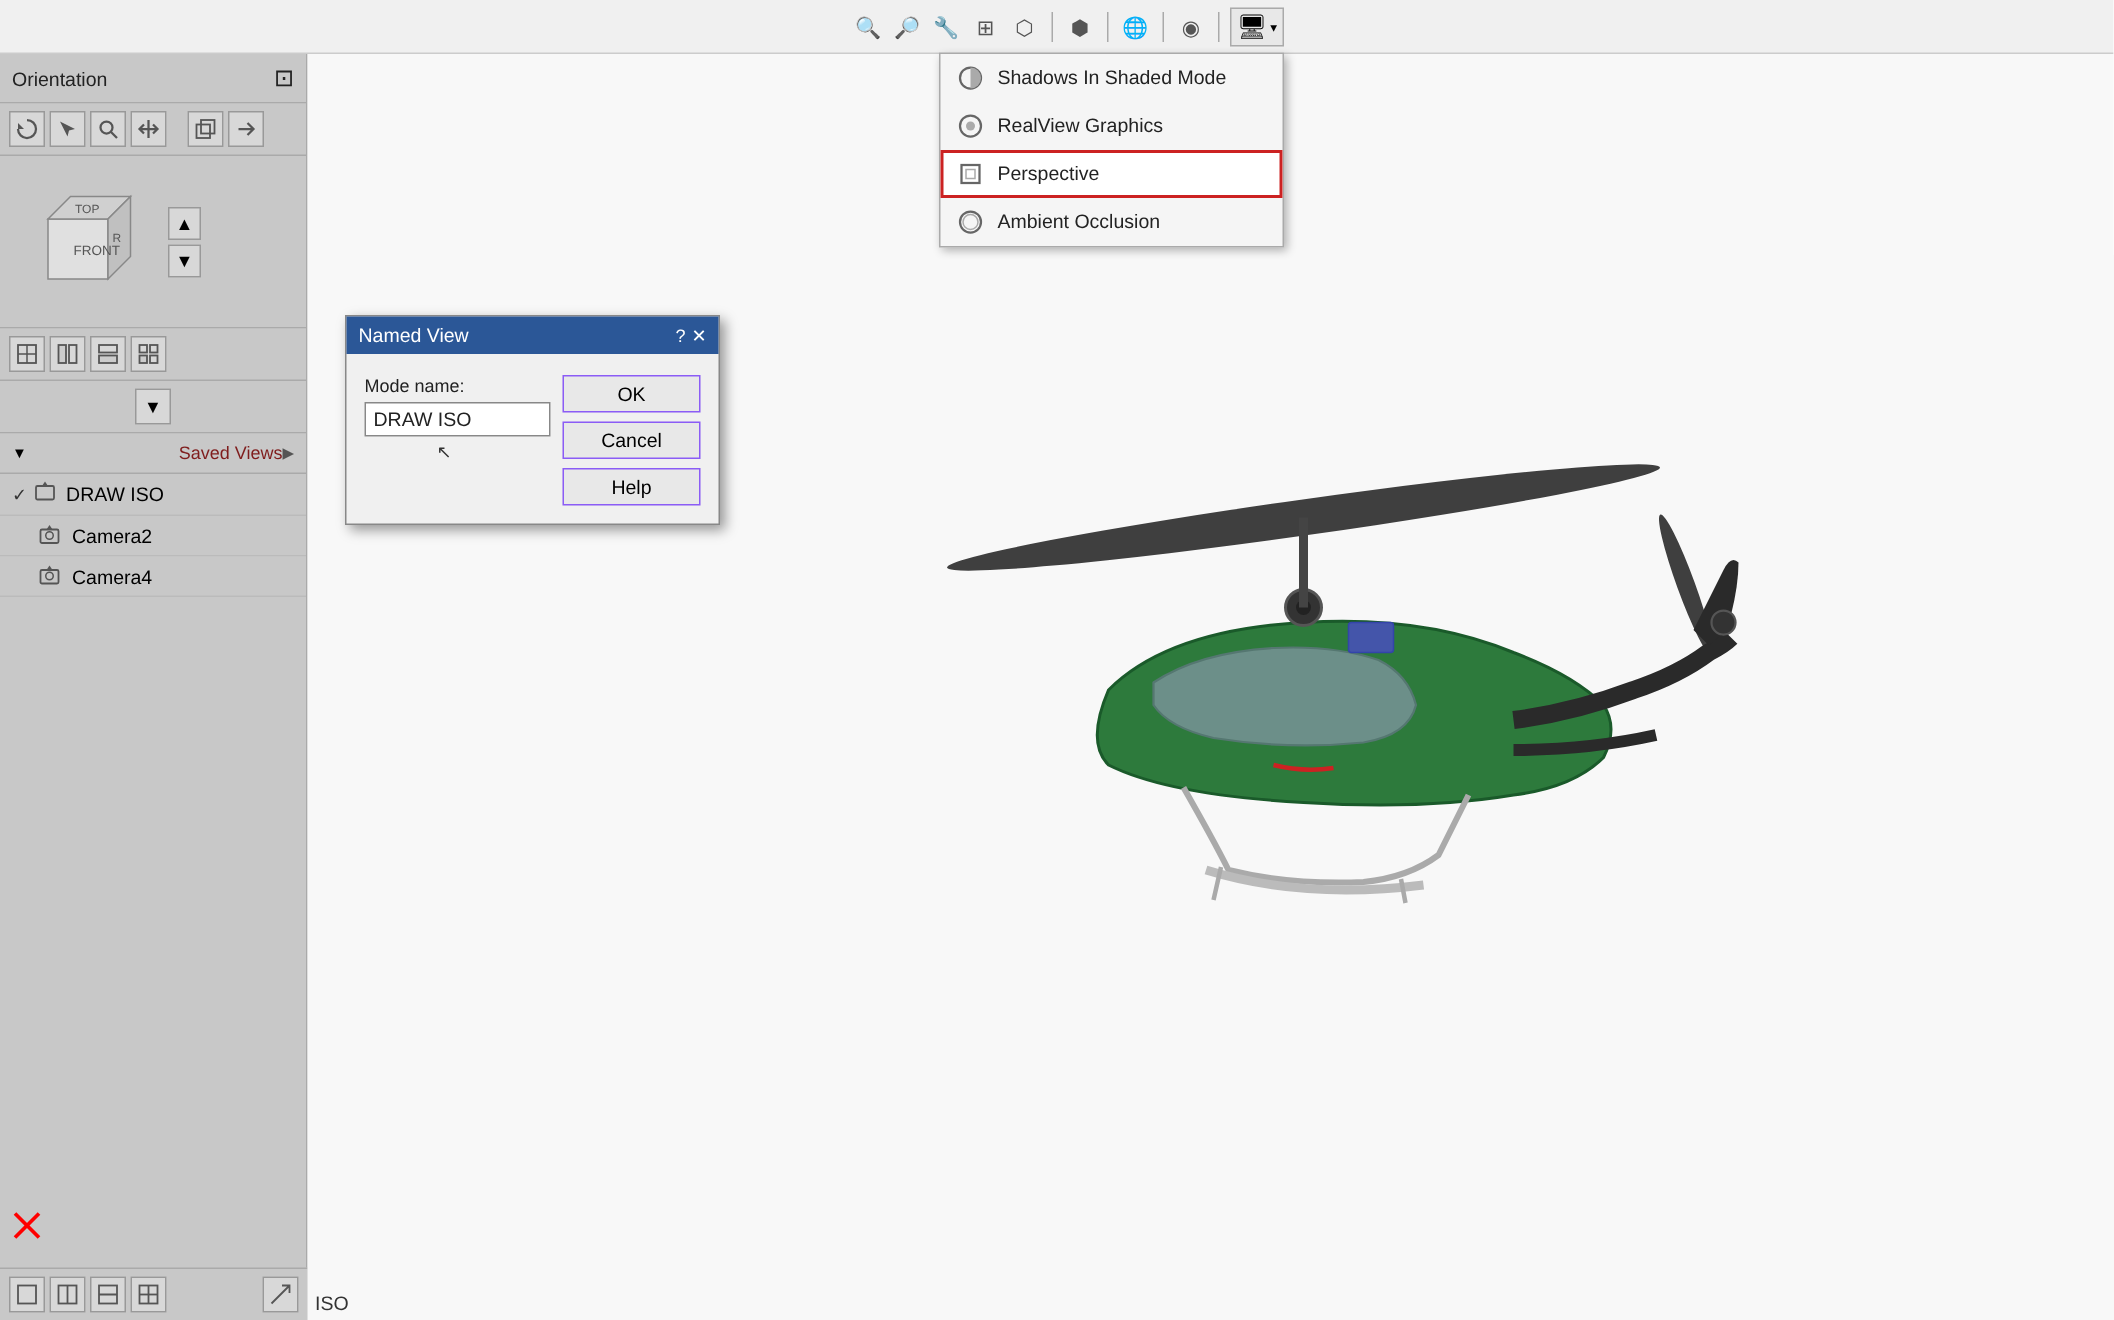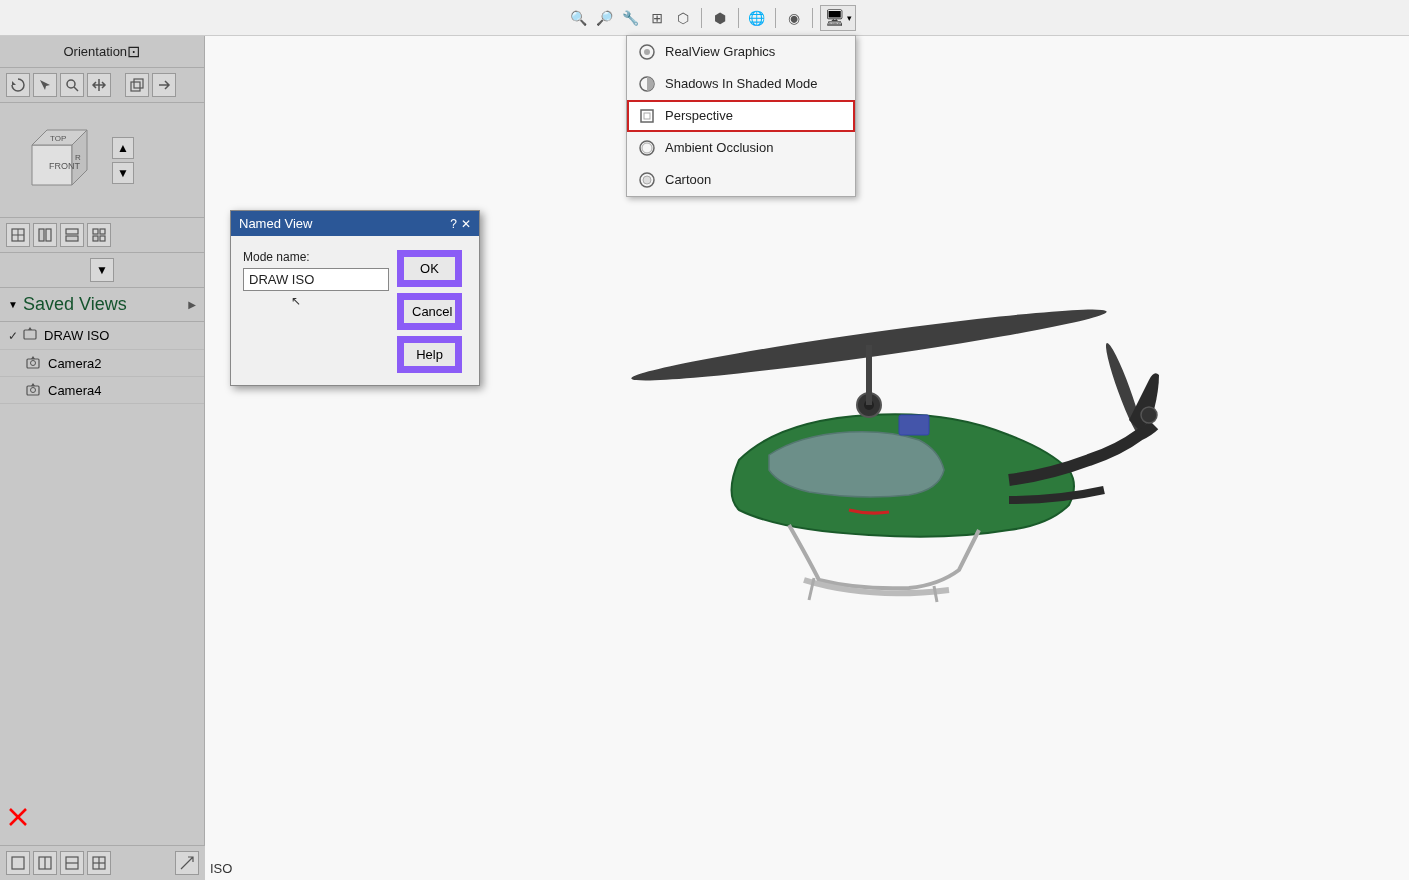--- a/index.html
+++ b/index.html
@@ -71,21 +71,21 @@
       border-right: 1px solid #aaa;
     }
     .panel-header {
       background: #c8c8c8;
       padding: 6px 8px;
       font-size: 13px;
       font-weight: normal;
       color: #222;
       display: flex;
       align-items: center;
-      justify-content: center;
+      justify-content: space-between;
       border-bottom: 1px solid #aaa;
     }
     .panel-toolbar {
       display: flex;
       align-items: center;
       gap: 3px;
       padding: 5px 6px;
       background: #c8c8c8;
       border-bottom: 1px solid #aaa;
     }
@@ -116,23 +116,24 @@
       padding: 6px 8px;
       background: #c8c8c8;
       border-bottom: 1px solid #aaa;
       cursor: pointer;
     }
     .saved-views-header .arrow {
       font-size: 10px;
       margin-right: 5px;
     }
     .saved-views-label {
-      font-size: 18px;
-      color: #14532d;
+      font-size: 12px;
+      color: #7f1d1d;
       flex: 1;
+      text-align: right;
     }
     .saved-views-expand {
       font-size: 10px;
       color: #555;
     }
 
     
     .camera-item {
       display: flex;
       align-items: center;
@@ -295,25 +296,25 @@
     }
     .dialog-input {
       width: 100%;
       padding: 3px 5px;
       font-size: 13px;
       border: 1px solid #888;
       background: white;
       color: #222;
     }
     .dialog-btn {
-      width: 65px;
+      width: 92px;
       padding: 4px 8px;
       font-size: 13px;
       background: #e8e8e8;
-      border: 7px solid #8b5cf6;
+      border: 1px solid #8b5cf6;
       cursor: pointer;
       text-align: center;
     }
 
     
     .iso-label {
       position: absolute;
       bottom: 4px;
       left: 210px;
       font-size: 13px;
@@ -353,61 +354,52 @@
       <div class="toolbar-dropdown-btn">
         <span style="font-size:16px;">🖥</span>
         <span style="font-size:9px; margin-left:2px;">▾</span>
       </div>
 
       <div class="dropdown-menu">
         <div class="dropdown-item">
           <span class="dropdown-item-icon">
             <svg width="18" height="18" viewBox="0 0 18 18">
                 <circle cx="9" cy="9" r="7" fill="none" stroke="#666" stroke-width="1.5"></circle>
-                <circle cx="9" cy="9" r="3" fill="#aaa"></circle>
+                <path d="M9 2 A7 7 0 0 1 9 16 Z" fill="#aaa"></path>
               </svg>
           </span>
-          <span>RealView Graphics</span>
+          <span>Shadows In Shaded Mode</span>
         </div>
         <div class="dropdown-item">
           <span class="dropdown-item-icon">
             <svg width="18" height="18" viewBox="0 0 18 18">
                 <circle cx="9" cy="9" r="7" fill="none" stroke="#666" stroke-width="1.5"></circle>
-                <path d="M9 2 A7 7 0 0 1 9 16 Z" fill="#aaa"></path>
+                <circle cx="9" cy="9" r="3" fill="#aaa"></circle>
               </svg>
           </span>
-          <span>Shadows In Shaded Mode</span>
+          <span>RealView Graphics</span>
         </div>
         <div class="dropdown-item selected">
           <span class="dropdown-item-icon">
             <svg width="18" height="18" viewBox="0 0 18 18">
                 <rect x="3" y="3" width="12" height="12" fill="none" stroke="#666" stroke-width="1.5"></rect>
                 <rect x="6" y="6" width="6" height="6" fill="none" stroke="#aaa" stroke-width="1"></rect>
               </svg>
           </span>
           <span>Perspective</span>
         </div>
         <div class="dropdown-item">
           <span class="dropdown-item-icon">
             <svg width="18" height="18" viewBox="0 0 18 18">
                 <circle cx="9" cy="9" r="7" fill="none" stroke="#666" stroke-width="1.5"></circle>
                 <circle cx="9" cy="9" r="5" fill="none" stroke="#aaa" stroke-width="1"></circle>
               </svg>
           </span>
           <span>Ambient Occlusion</span>
         </div>
-        <div class="dropdown-item">
-          <span class="dropdown-item-icon">
-            <svg width="18" height="18" viewBox="0 0 18 18">
-                <circle cx="9" cy="9" r="7" fill="none" stroke="#666" stroke-width="1.5"></circle>
-                <circle cx="9" cy="9" r="4" fill="#ddd" stroke="#aaa" stroke-width="1"></circle>
-              </svg>
-          </span>
-          <span>Cartoon</span>
-        </div>
       </div>
     </div>
   </div>
 </div>
 
 <div class="left-panel">
 
   <div class="panel-header">
     <span>Orientation</span>
     <span style="font-size:16px; cursor:pointer;">⊡</span>

